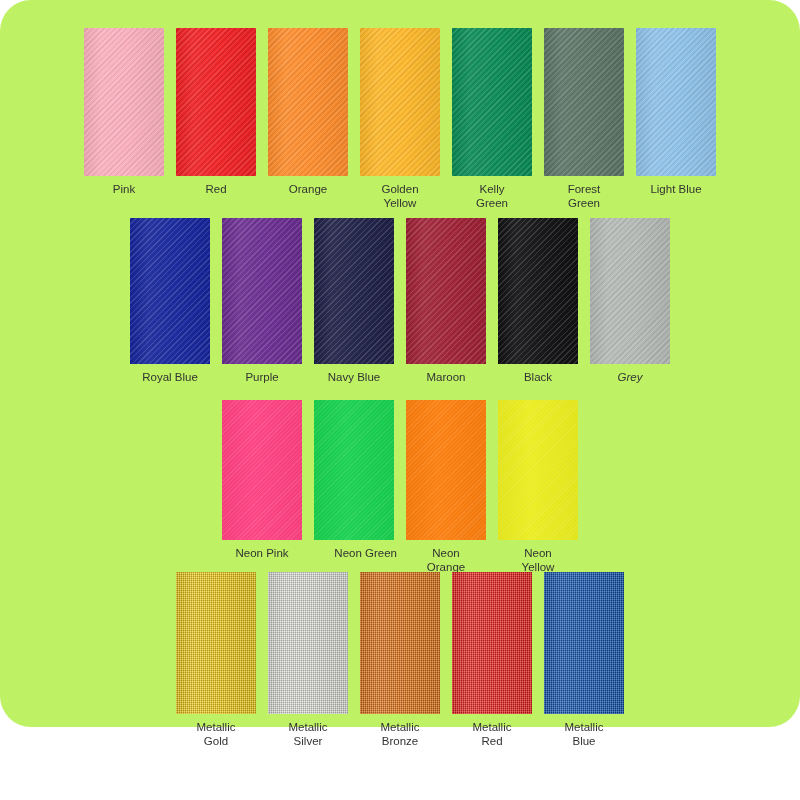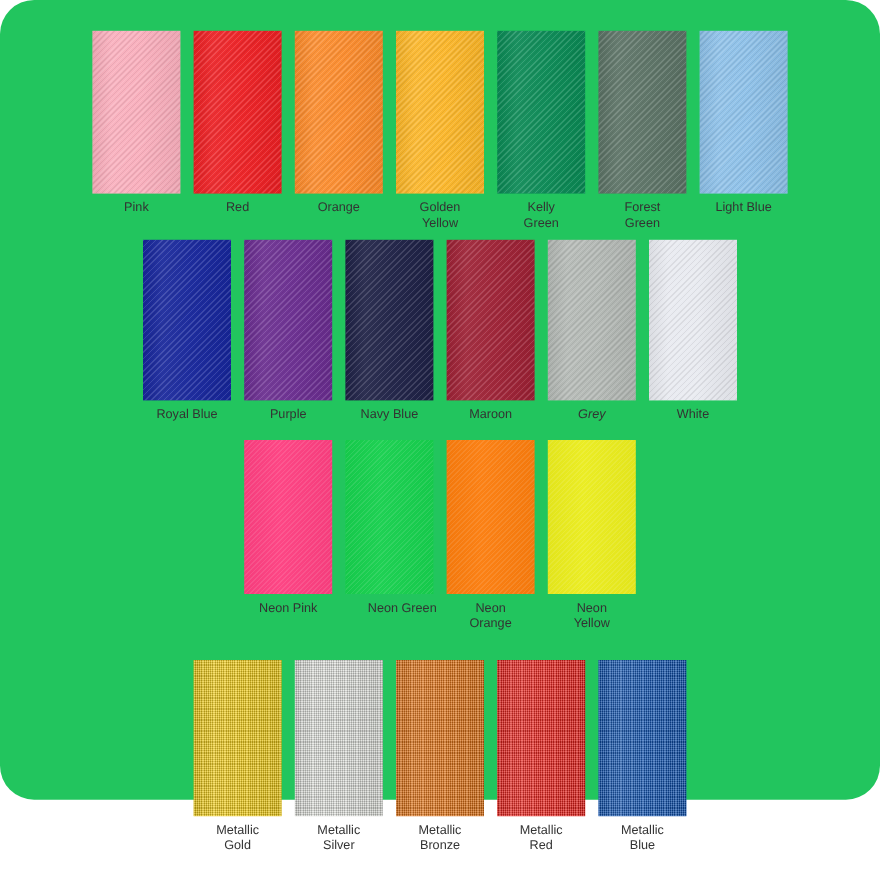--- a/index.html
+++ b/index.html
@@ -121,21 +121,21 @@
     line-height: 13.5px;
     color: #333333;
     text-align: center;
     white-space: pre-line;
     font-family: "Liberation Sans", sans-serif;
   }
 </style>
 </head>
 <body>
 
-<div id="swatch-board" style="background: #22c55e; width: 800px; height: 727px; border-radius: 31px;">
+<div id="swatch-board" style="background: #bef264; width: 800px; height: 727px; border-radius: 31px;">
     <div class="swatch-row" style="top: 28px; gap: 6px;">
       <div class="swatch-cell">
         <div class="swatch-chip texture-twill" title="Pink" style="width: 80px; height: 148px; background-color: rgb(249, 174, 188);"></div>
         <div class="swatch-label" style="width: 86px; color: rgb(51, 51, 51);">Pink</div>
       </div>
       <div class="swatch-cell">
         <div class="swatch-chip texture-twill" title="Red" style="width: 80px; height: 148px; background-color: rgb(237, 32, 36);"></div>
         <div class="swatch-label" style="width: 86px; color: rgb(51, 51, 51);">Red</div>
       </div>
       <div class="swatch-cell">
@@ -173,26 +173,26 @@
       </div>
       <div class="swatch-cell">
         <div class="swatch-chip texture-twill" title="Navy Blue" style="width: 80px; height: 146px; background-color: rgb(30, 33, 70);"></div>
         <div class="swatch-label" style="width: 86px; color: rgb(51, 51, 51);">Navy Blue</div>
       </div>
       <div class="swatch-cell">
         <div class="swatch-chip texture-twill" title="Maroon" style="width: 80px; height: 146px; background-color: rgb(158, 33, 53);"></div>
         <div class="swatch-label" style="width: 86px; color: rgb(51, 51, 51);">Maroon</div>
       </div>
       <div class="swatch-cell">
+        <div class="swatch-chip texture-twill" title="Black" style="width: 80px; height: 146px; background-color: rgb(17, 17, 19);"></div>
+        <div class="swatch-label" style="width: 86px; color: rgb(51, 51, 51);">Black</div>
+      </div>
+      <div class="swatch-cell">
         <div class="swatch-chip texture-twill" title="Grey" style="width: 80px; height: 146px; background-color: rgb(179, 184, 180);"></div>
         <div class="swatch-label" style="width: 86px; color: rgb(51, 51, 51); font-style: italic;">Grey</div>
-      </div>
-      <div class="swatch-cell">
-        <div class="swatch-chip texture-twill" title="White" style="width: 80px; height: 146px; background-color: rgb(232, 234, 240);"></div>
-        <div class="swatch-label" style="width: 86px; color: rgb(51, 51, 51);">White</div>
       </div>
     </div>
     <div class="swatch-row" style="top: 400px; gap: 6px;">
       <div class="swatch-cell">
         <div class="swatch-chip texture-neon" title="Neon Pink" style="width: 80px; height: 140px; background-color: rgb(253, 63, 128);"></div>
         <div class="swatch-label" style="width: 86px; color: rgb(51, 51, 51);">Neon Pink</div>
       </div>
       <div class="swatch-cell">
         <div class="swatch-chip texture-neon" title="Neon Green" style="width: 80px; height: 140px; background-color: rgb(22, 207, 77);"></div>
         <div class="swatch-label" style="width: 86px; color: rgb(51, 51, 51); text-align: right;">Neon Green</div>
@@ -201,21 +201,21 @@
         <div class="swatch-chip texture-neon" title="Neon Orange" style="width: 80px; height: 140px; background-color: rgb(251, 124, 12);"></div>
         <div class="swatch-label" style="width: 86px; color: rgb(51, 51, 51);">Neon
 Orange</div>
       </div>
       <div class="swatch-cell">
         <div class="swatch-chip texture-neon" title="Neon Yellow" style="width: 80px; height: 140px; background-color: rgb(234, 236, 28);"></div>
         <div class="swatch-label" style="width: 86px; color: rgb(51, 51, 51);">Neon
 Yellow</div>
       </div>
     </div>
-    <div class="swatch-row" style="top: 600px; gap: 6px;">
+    <div class="swatch-row" style="top: 572px; gap: 6px;">
       <div class="swatch-cell">
         <div class="swatch-chip texture-metallic" title="Metallic Gold" style="width: 80px; height: 142px; background-color: rgb(243, 205, 18);"></div>
         <div class="swatch-label" style="width: 86px; color: rgb(51, 51, 51);">Metallic
 Gold</div>
       </div>
       <div class="swatch-cell">
         <div class="swatch-chip texture-metallic" title="Metallic Silver" style="width: 80px; height: 142px; background-color: rgb(223, 225, 220);"></div>
         <div class="swatch-label" style="width: 86px; color: rgb(51, 51, 51);">Metallic
 Silver</div>
       </div>

